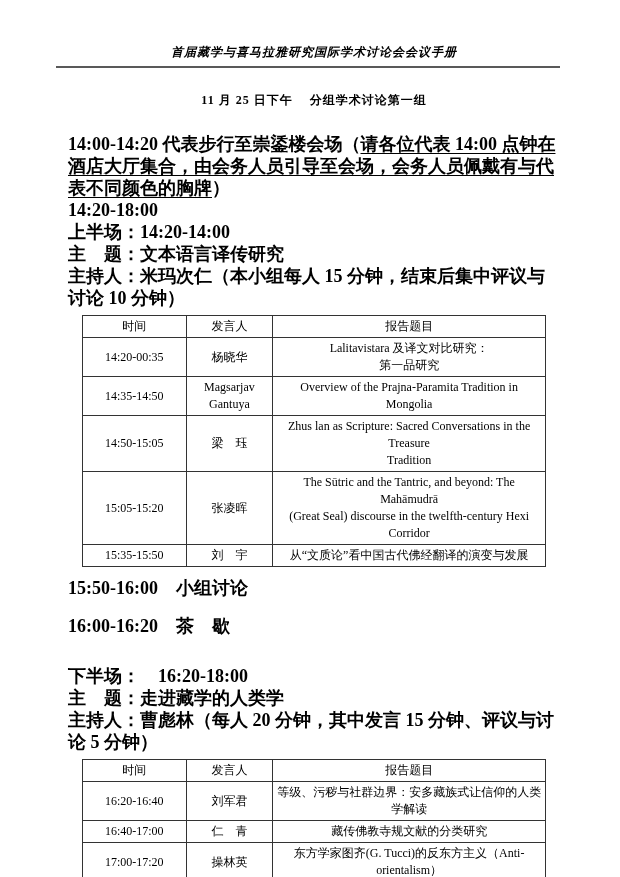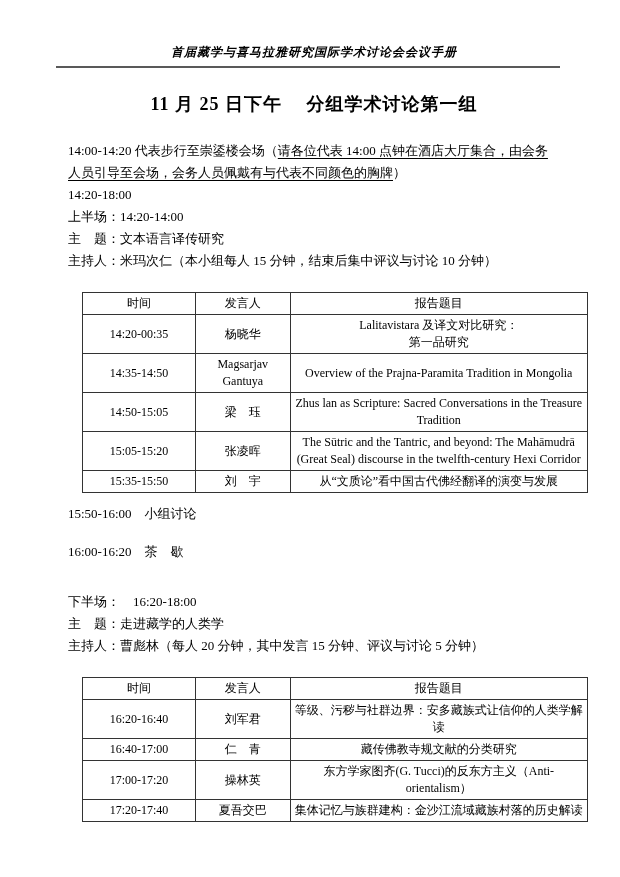--- a/index.html
+++ b/index.html
@@ -23,36 +23,36 @@
   }
   .header-rule {
     height: 0;
     border-bottom: 2px solid #595959;
     margin-left: -12px;
     margin-right: 0px;
     margin-bottom: 24px;
   }
   .page-title {
     text-align: center;
-    font-size: 18px;
+    font-size: 12px;
     font-weight: bold;
     margin: 0 0 24px 0;
     letter-spacing: 1px;
   }
   .para {
-    font-size: 13px;
-    font-weight: normal;
+    font-size: 18px;
+    font-weight: bold;
     line-height: 22px;
     margin: 0;
   }
   .para .u { text-decoration: underline; text-underline-offset: 3px; }
   .sched-table {
     border-collapse: collapse;
-    margin: 20px 0 0 14px;
-    width: 506px;
+    margin: 6px 0 0 14px;
+    width: 464px;
     table-layout: fixed;
   }
   .sched-table td, .sched-table th {
     border: 1px solid #333;
     font-weight: normal;
     font-size: 12px;
     text-align: center;
     vertical-align: middle;
     padding: 2px 3px;
     line-height: 17px;

